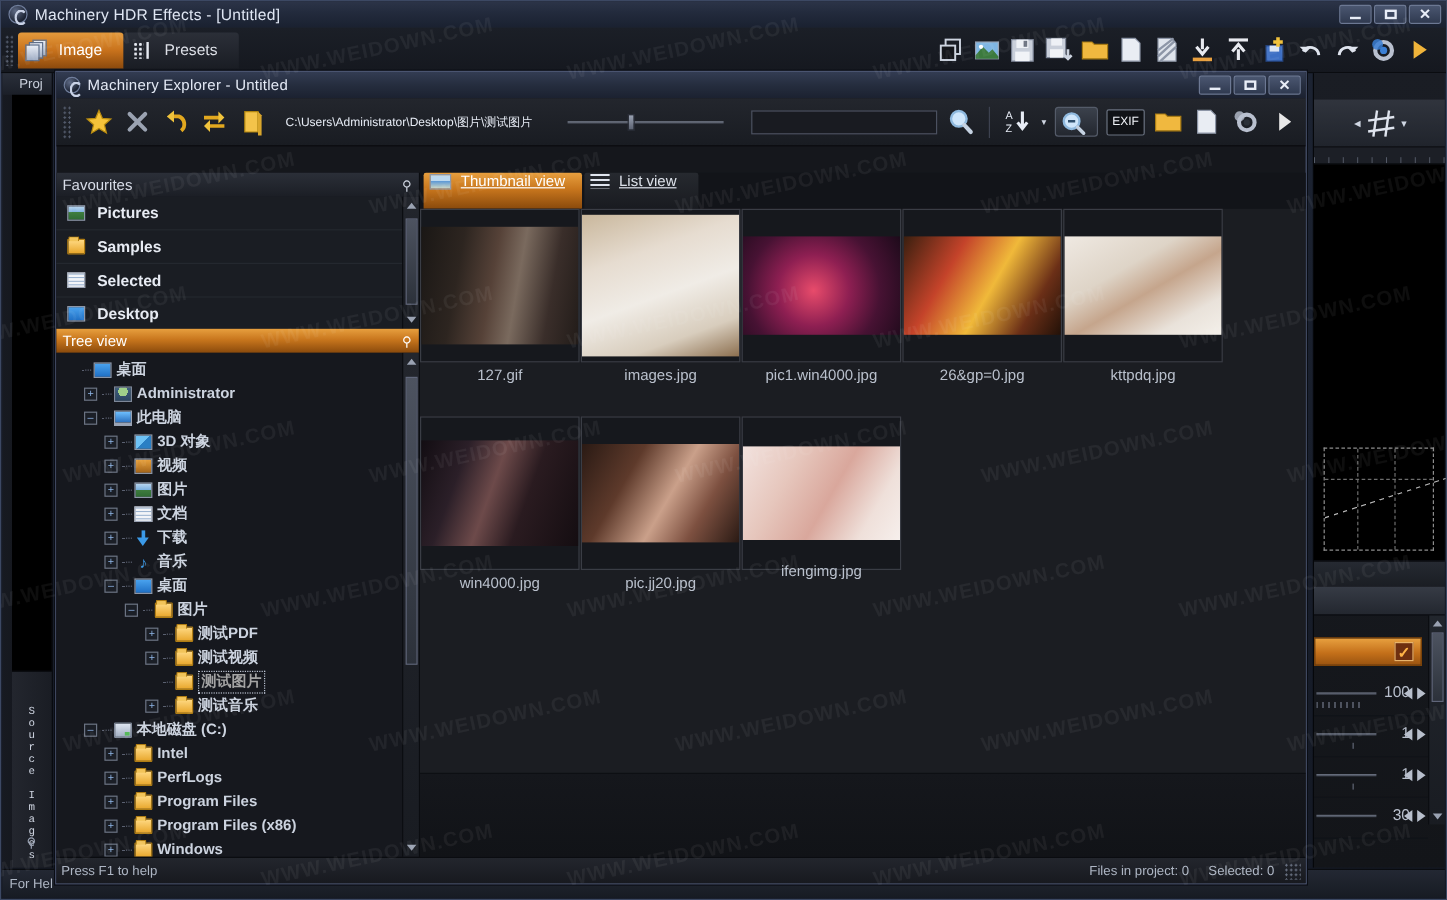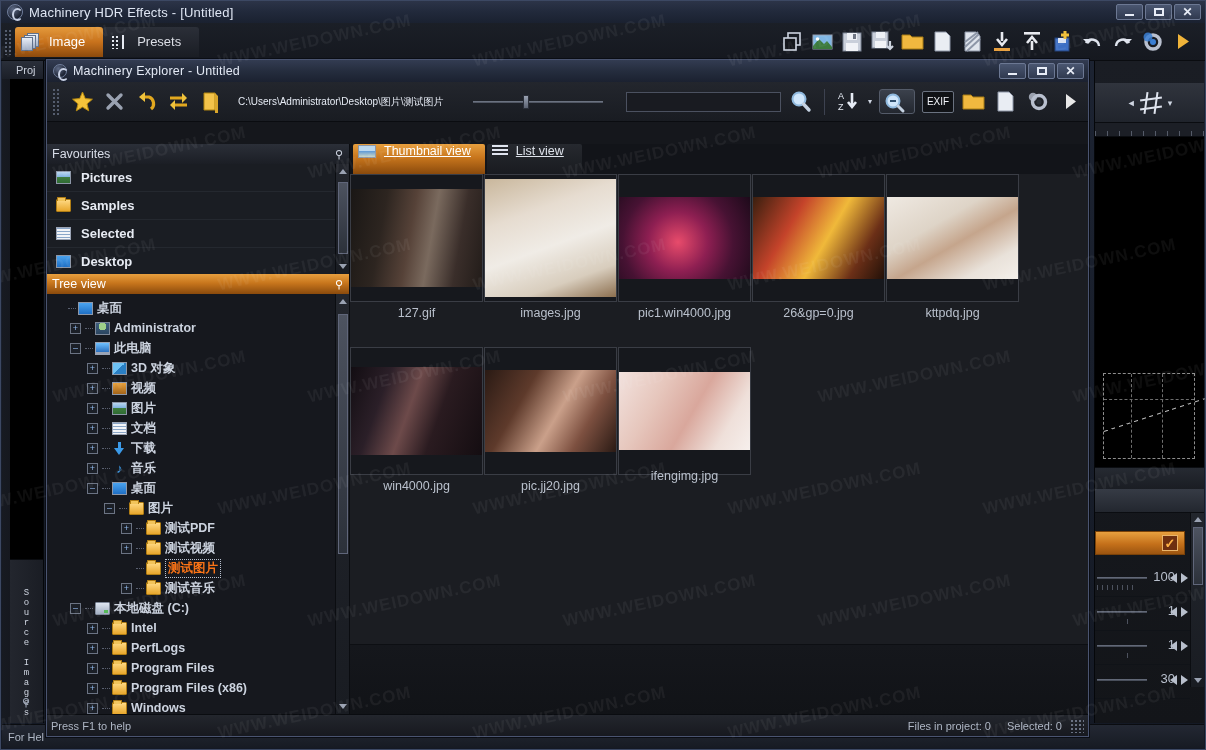--- a/index.html
+++ b/index.html
@@ -229,21 +229,21 @@
   .favrow { height:28px; display:flex; align-items:center; gap:10px; padding-left:9px;
      border-bottom:1px solid #24282f; color:#e7ebf3; font-size:13px; font-weight:bold; }
 
   .treewrap { position:relative; flex:1; background:#16181e; overflow:hidden; }
   .tree { padding:4px 0 0 0; }
   .trow { height:20px; display:flex; align-items:center; color:#ccd3df; font-size:12.5px; white-space:nowrap;}
   .trow .tog { width:11px; height:11px; border:1px solid #6b7383; background:#1b1f27;
      color:#8fb6e8; font-size:9px; line-height:9px; text-align:center; margin-right:4px; flex:none;}
   .trow .dots { width:8px; height:1px; border-top:1px dotted #5a6070; margin-right:2px; flex:none;}
   .trow .lbl { margin-left:4px;font-weight:bold; }
-  .trow .lbl.sel { border:1px dotted #b9c1d0; padding:0 2px; color:#f97316;}
+  .trow .lbl.sel { border:1px dotted #b9c1d0; padding:0 2px; color:#a3a3a3;}
 
   
   .f-ico { width:15px; height:13px; flex:none; position:relative; }
   .folder { background:linear-gradient(180deg,#ffd983,#e8a72c); border:1px solid #b07d14; border-radius:1px;}
   .folder::before{ content:""; position:absolute; left:0; top:-3px; width:7px; height:3px;
      background:#f2c45a; border:1px solid #b07d14; border-bottom:none; border-radius:1px 1px 0 0;}
   .pic-ico { background:linear-gradient(180deg,#b9d6ef 0%,#7fb2e0 45%,#3f7d3f 46%,#2f6b33 100%); border:1px solid #8d97a8;}
   .doc-ico { background:#f2f4f8; border:1px solid #9aa3b4;
      background-image: repeating-linear-gradient(180deg, #8aa6c8 0 1px, transparent 1px 3px);
      background-size:100% 3px; background-position:0 3px; background-repeat:repeat-y;}

